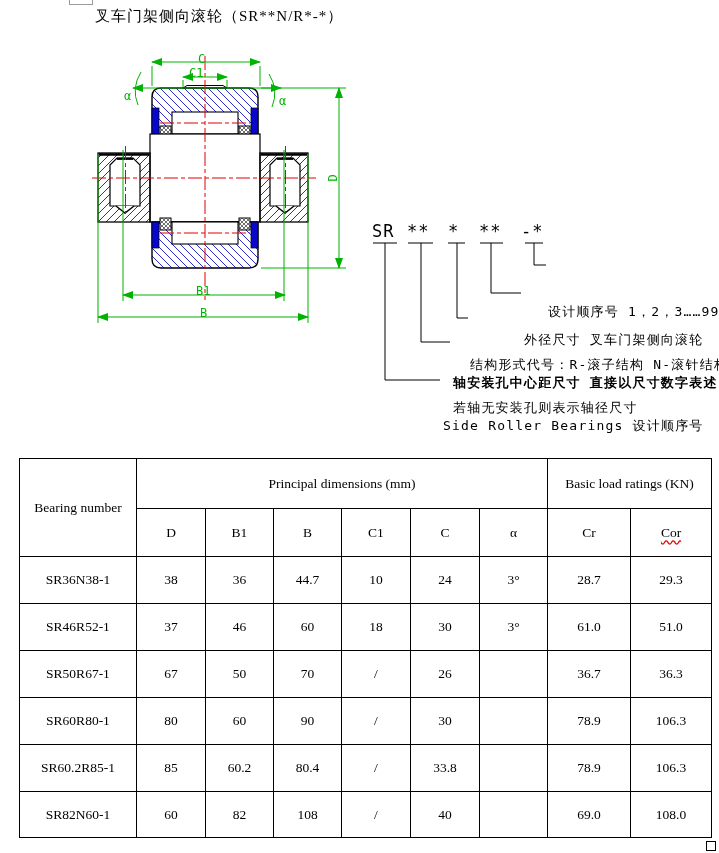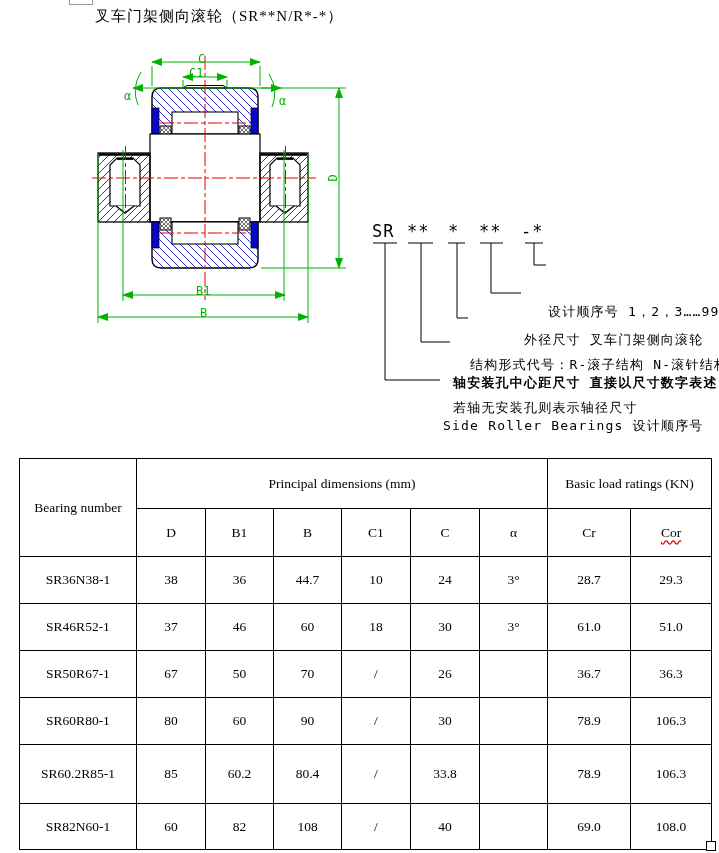--- a/index.html
+++ b/index.html
@@ -233,21 +233,21 @@
     <td class="bn">SR60R80-1</td>
     <td>80</td>
     <td>60</td>
     <td>90</td>
     <td>/</td>
     <td>30</td>
     <td></td>
     <td>78.9</td>
     <td>106.3</td>
   </tr>
-  <tr style="height:59px">
+  <tr style="height:47px">
     <td class="bn">SR60.2R85-1</td>
     <td>85</td>
     <td>60.2</td>
     <td>80.4</td>
     <td>/</td>
     <td>33.8</td>
     <td></td>
     <td>78.9</td>
     <td>106.3</td>
   </tr>

